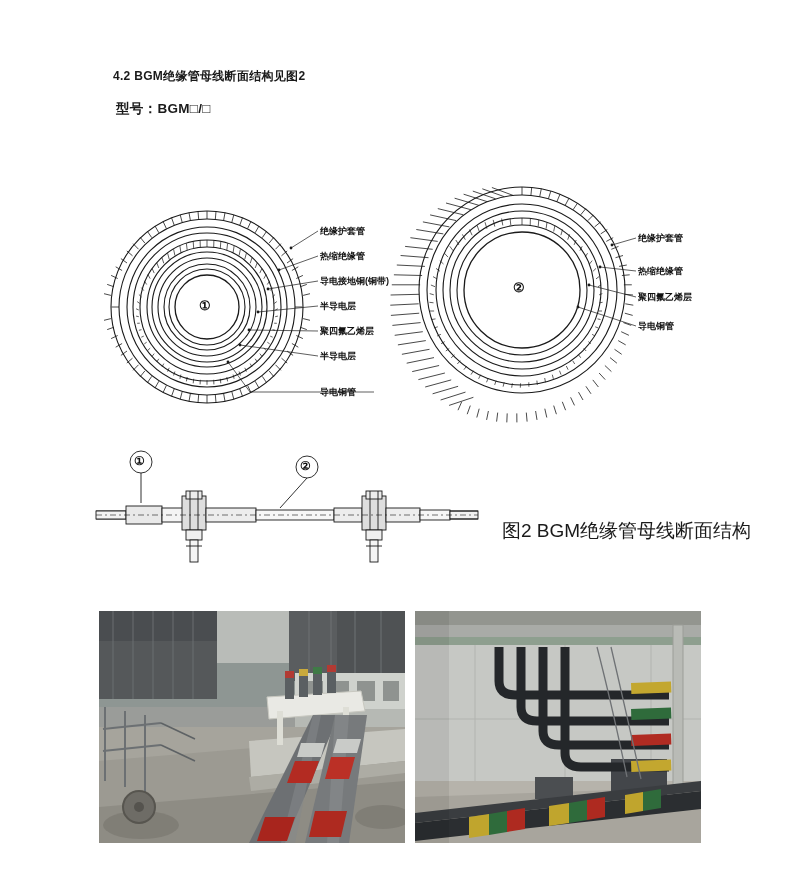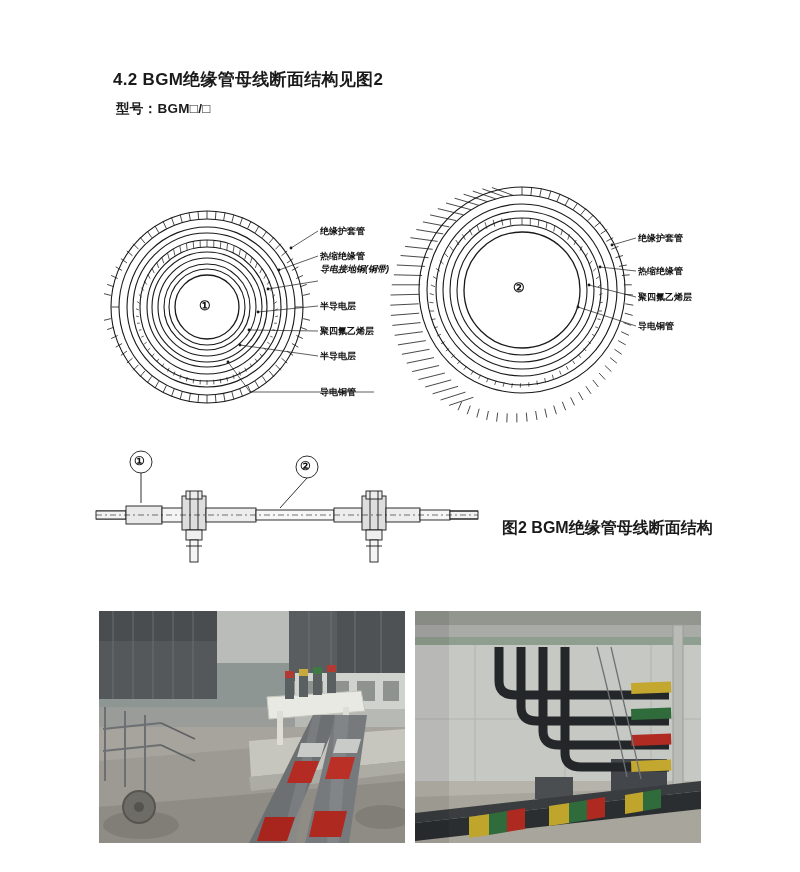--- a/index.html
+++ b/index.html
@@ -18,21 +18,21 @@
   .page {
     position: absolute;
     inset: 0;
   }
 
   
   .heading-1 {
     position: absolute;
     left: 113px;
     top: 68px;
-    font-size: 17px;
+    font-size: 12px;
     font-weight: 700;
     letter-spacing: 0.3px;
     white-space: nowrap;
   }
   .heading-2 {
     position: absolute;
     left: 116px;
     top: 100px;
     font-size: 13.5px;
     font-weight: 700;
@@ -62,22 +62,22 @@
     position: absolute;
     font-size: 13px;
     font-weight: 700;
     color: #111;
   }
 
   .fig-caption {
     position: absolute;
     left: 502px;
     top: 518px;
-    font-size: 16px;
-    font-weight: 700;
+    font-size: 19px;
+    font-weight: 400;
     white-space: nowrap;
   }
 
   
   .photo {
     position: absolute;
     overflow: hidden;
     background: #8d8f8c;
   }
   .photo-left {
@@ -476,21 +476,21 @@
       <rect x="450" y="511" width="28" height="8" fill="#f2f2f2"></rect>
       <line x1="450" y1="511" x2="478" y2="511"></line>
       <line x1="450" y1="519" x2="478" y2="519"></line>
 
       <line x1="96" y1="515" x2="478" y2="515" stroke-dasharray="6 3 2 3" stroke-width="0.6"></line>
     </g>
   </svg>
 
   <div class="label" style="left:320px; top:225px;">绝缘护套管</div>
   <div class="label" style="left:320px; top:250px;">热缩绝缘管</div>
-  <div class="label" style="left:320px; top:263px;font-style:italic;">导电接地铜(铜带)</div>
+  <div class="label" style="left:320px; top:275px;">导电接地铜(铜带)</div>
   <div class="label" style="left:320px; top:300px;">半导电层</div>
   <div class="label" style="left:320px; top:325px;">聚四氟乙烯层</div>
   <div class="label" style="left:320px; top:350px;">半导电层</div>
   <div class="label" style="left:320px; top:386px;">导电铜管</div>
 
   <div class="label" style="left:638px; top:232px;">绝缘护套管</div>
   <div class="label" style="left:638px; top:265px;">热缩绝缘管</div>
   <div class="label" style="left:638px; top:291px;">聚四氟乙烯层</div>
   <div class="label" style="left:638px; top:320px;">导电铜管</div>
 

